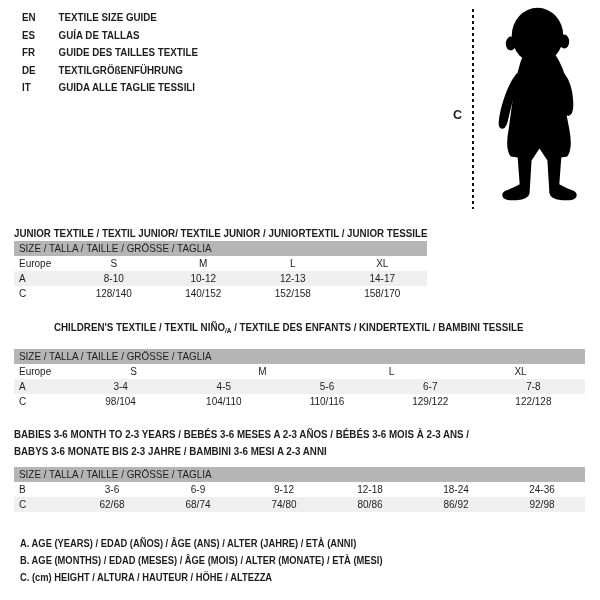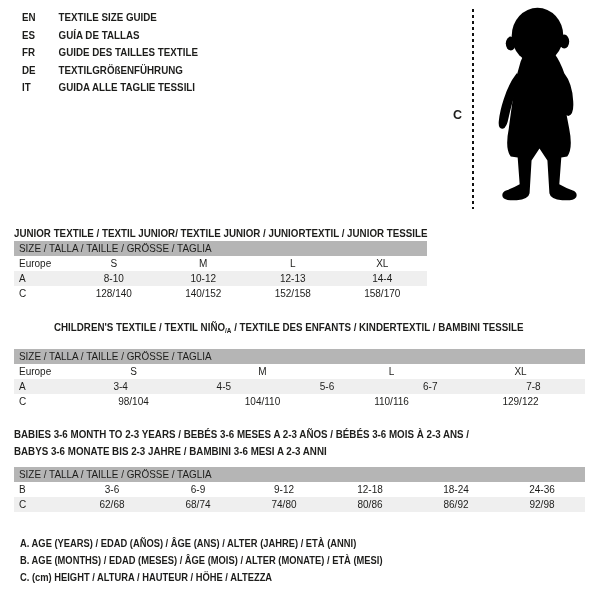--- a/index.html
+++ b/index.html
@@ -125,21 +125,21 @@
           <div class="cell cell-data">S</div>
           <div class="cell cell-data">M</div>
           <div class="cell cell-data">L</div>
           <div class="cell cell-data">XL</div>
         </div>
         <div class="tbl-row shaded">
           <div class="cell cell-label">A</div>
           <div class="cell cell-data">8-10</div>
           <div class="cell cell-data">10-12</div>
           <div class="cell cell-data">12-13</div>
-          <div class="cell cell-data">14-4</div>
+          <div class="cell cell-data">14-17</div>
         </div>
         <div class="tbl-row">
           <div class="cell cell-label">C</div>
           <div class="cell cell-data">128/140</div>
           <div class="cell cell-data">140/152</div>
           <div class="cell cell-data">152/158</div>
           <div class="cell cell-data">158/170</div>
         </div>
       </div>
   </div>
@@ -162,20 +162,21 @@
           <div class="cell cell-data">5-6</div>
           <div class="cell cell-data">6-7</div>
           <div class="cell cell-data">7-8</div>
         </div>
         <div class="tbl-row">
           <div class="cell cell-label">C</div>
           <div class="cell cell-data">98/104</div>
           <div class="cell cell-data">104/110</div>
           <div class="cell cell-data">110/116</div>
           <div class="cell cell-data">129/122</div>
+          <div class="cell cell-data">122/128</div>
         </div>
       </div>
   </div>
 
   <div class="tbl-title t-title-2"><div class="cond"><span>BABIES 3-6 MONTH TO 2-3 YEARS / BEBÉS 3-6 MESES A 2-3 AÑOS / BÉBÉS 3-6 MOIS À 2-3 ANS /</span></div><div class="cond"><span>BABYS 3-6 MONATE BIS 2-3 JAHRE / BAMBINI 3-6 MESI A 2-3 ANNI</span></div></div>
   <div class="size-table t-table-2">
     <div class="size-header"><span class="cond90">SIZE / TALLA / TAILLE / GRÖSSE / TAGLIA</span></div>
     <div class="tbl-body">
         <div class="tbl-row">
           <div class="cell cell-label">B</div>

